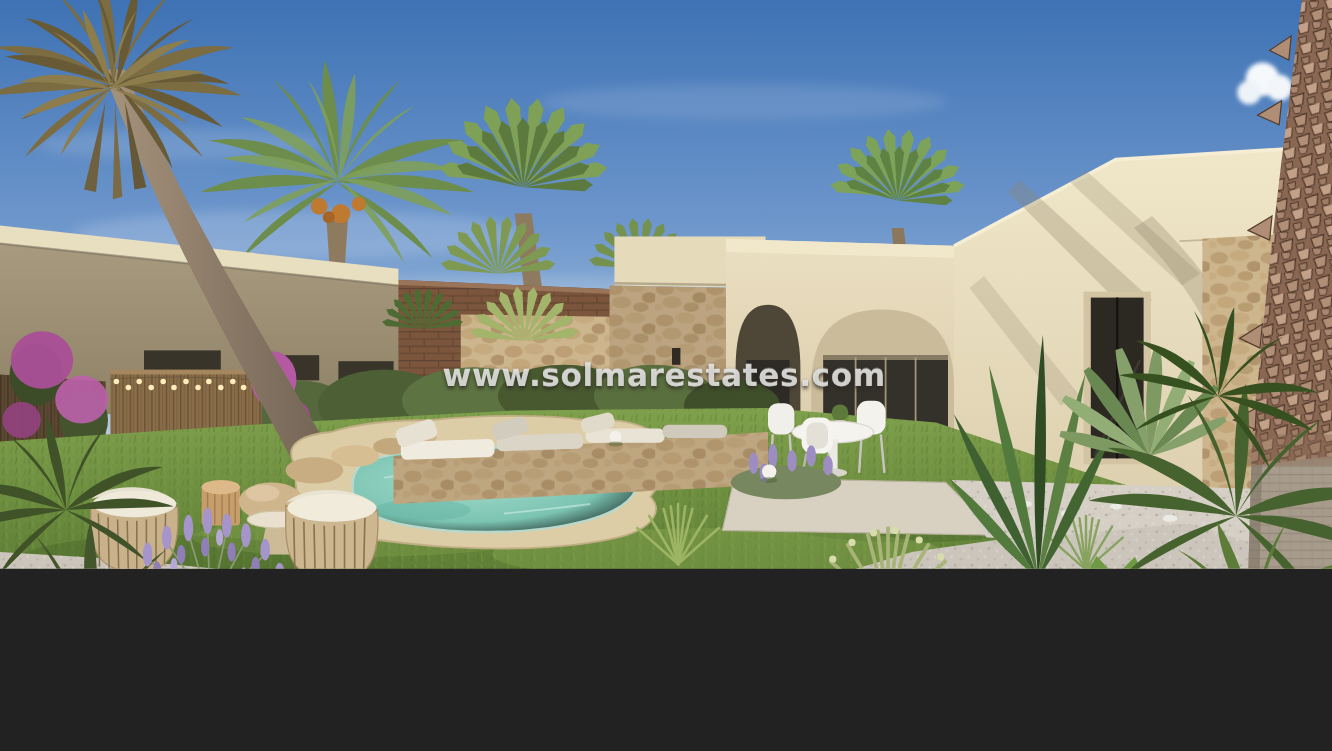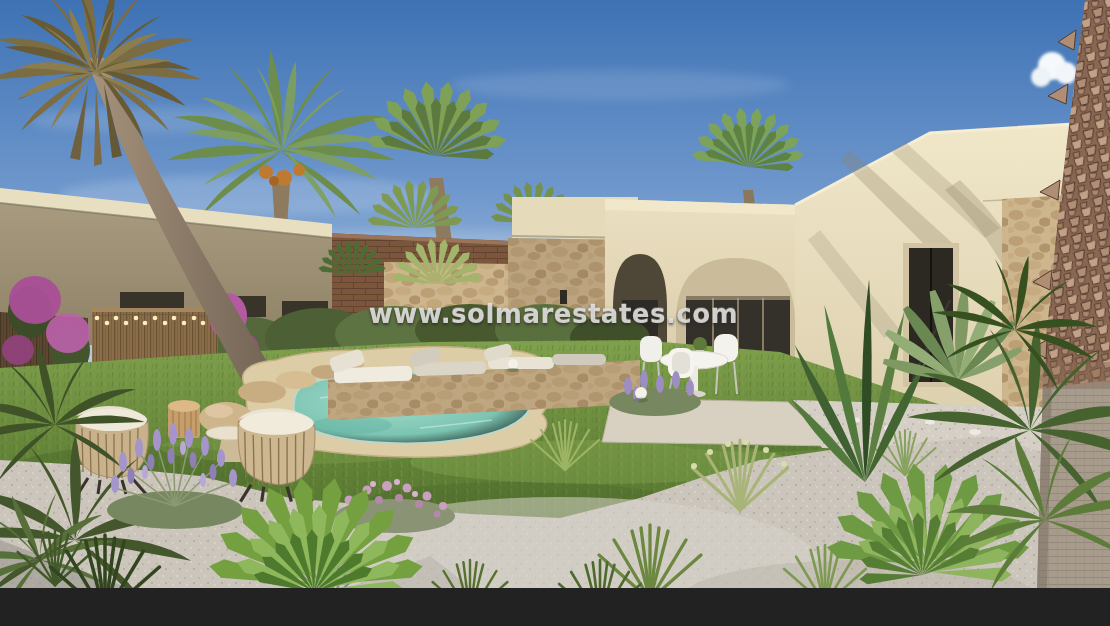--- a/index.html
+++ b/index.html
@@ -1,16 +1,16 @@
 <!DOCTYPE html>
 <html><head>
 <meta charset="utf-8">
 <style>
   html,body{margin:0;padding:0;background:#222;}
-  #stage{position:relative;width:1110px;height:588px;overflow:hidden;
+  #stage{position:relative;width:1110px;height:474px;overflow:hidden;
          font-family:"DejaVu Sans", sans-serif;}
   #stage svg{position:absolute;inset:0;display:block;}
   .watermark{
     position:absolute;top:299px;left:50%;transform:translateX(-50.4%);
     font:bold 26px "DejaVu Sans", sans-serif;
     color:rgba(236,236,234,.83);
     text-shadow:0 2px 3px rgba(45,40,35,.65), 0 -1px 0 rgba(255,255,255,.25), 0 0 2px rgba(60,55,48,.5);
     letter-spacing:.5px;white-space:nowrap;pointer-events:none;
   }
 </style>

